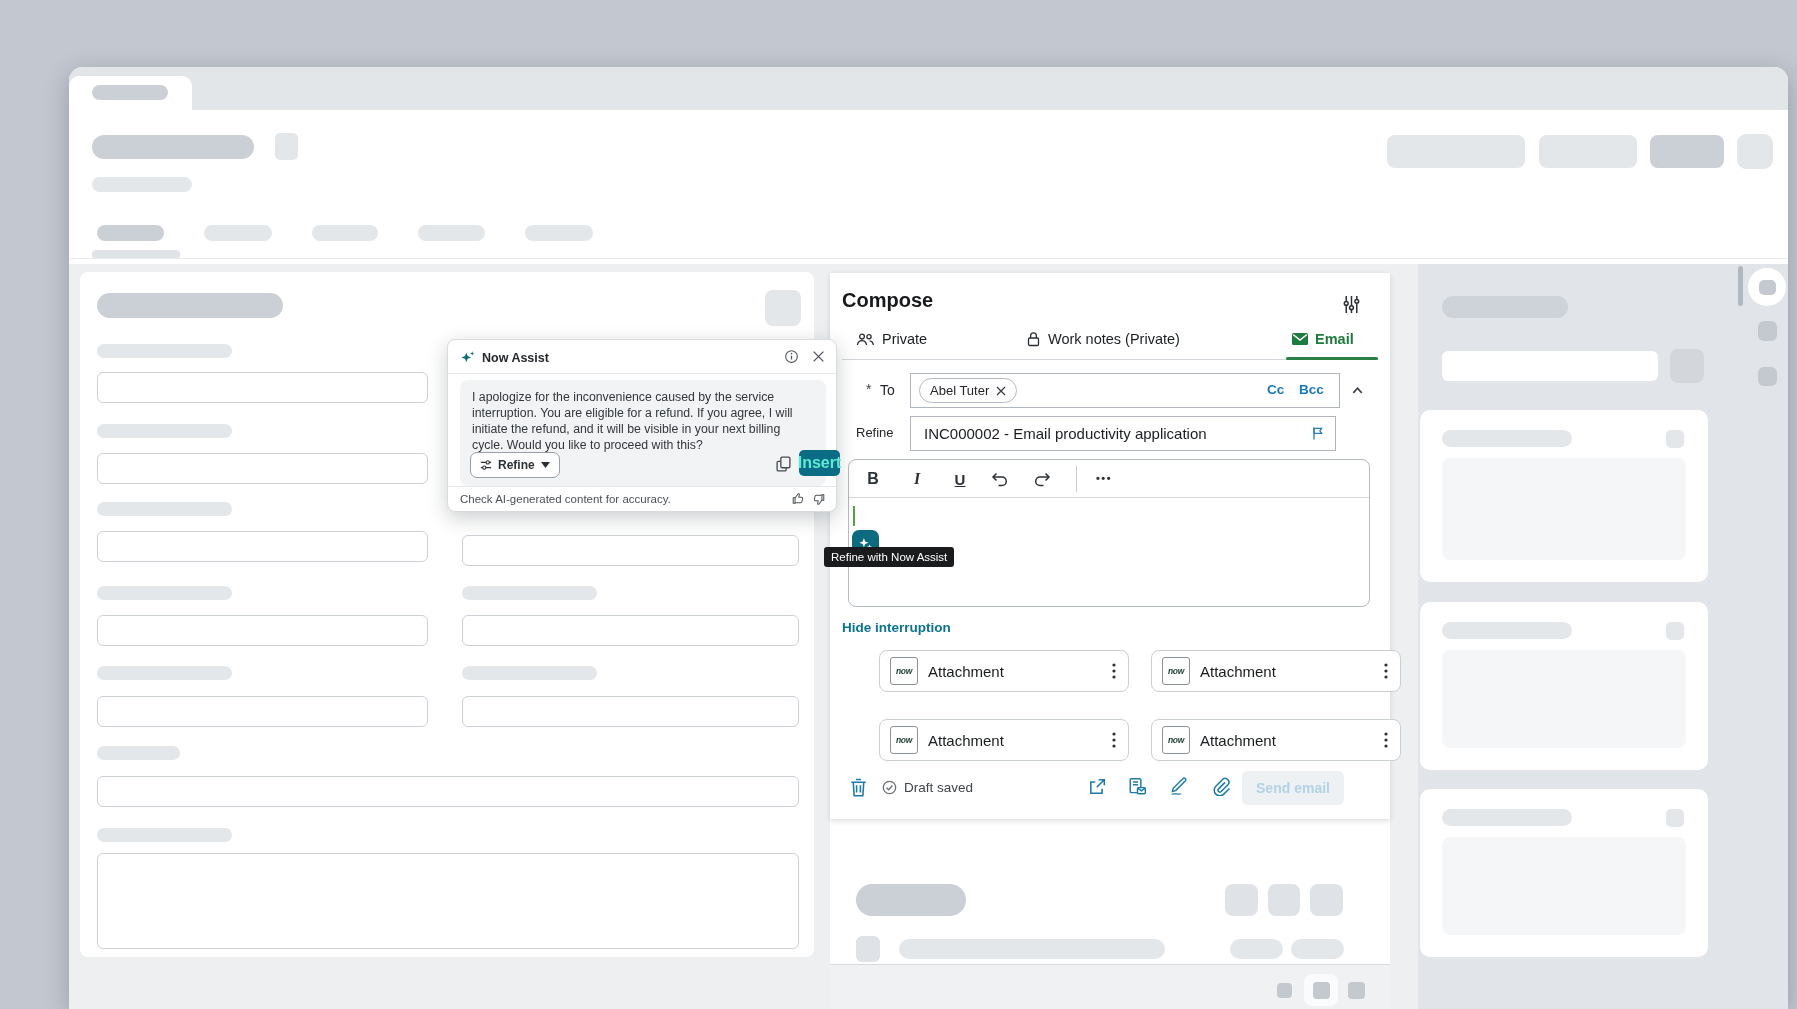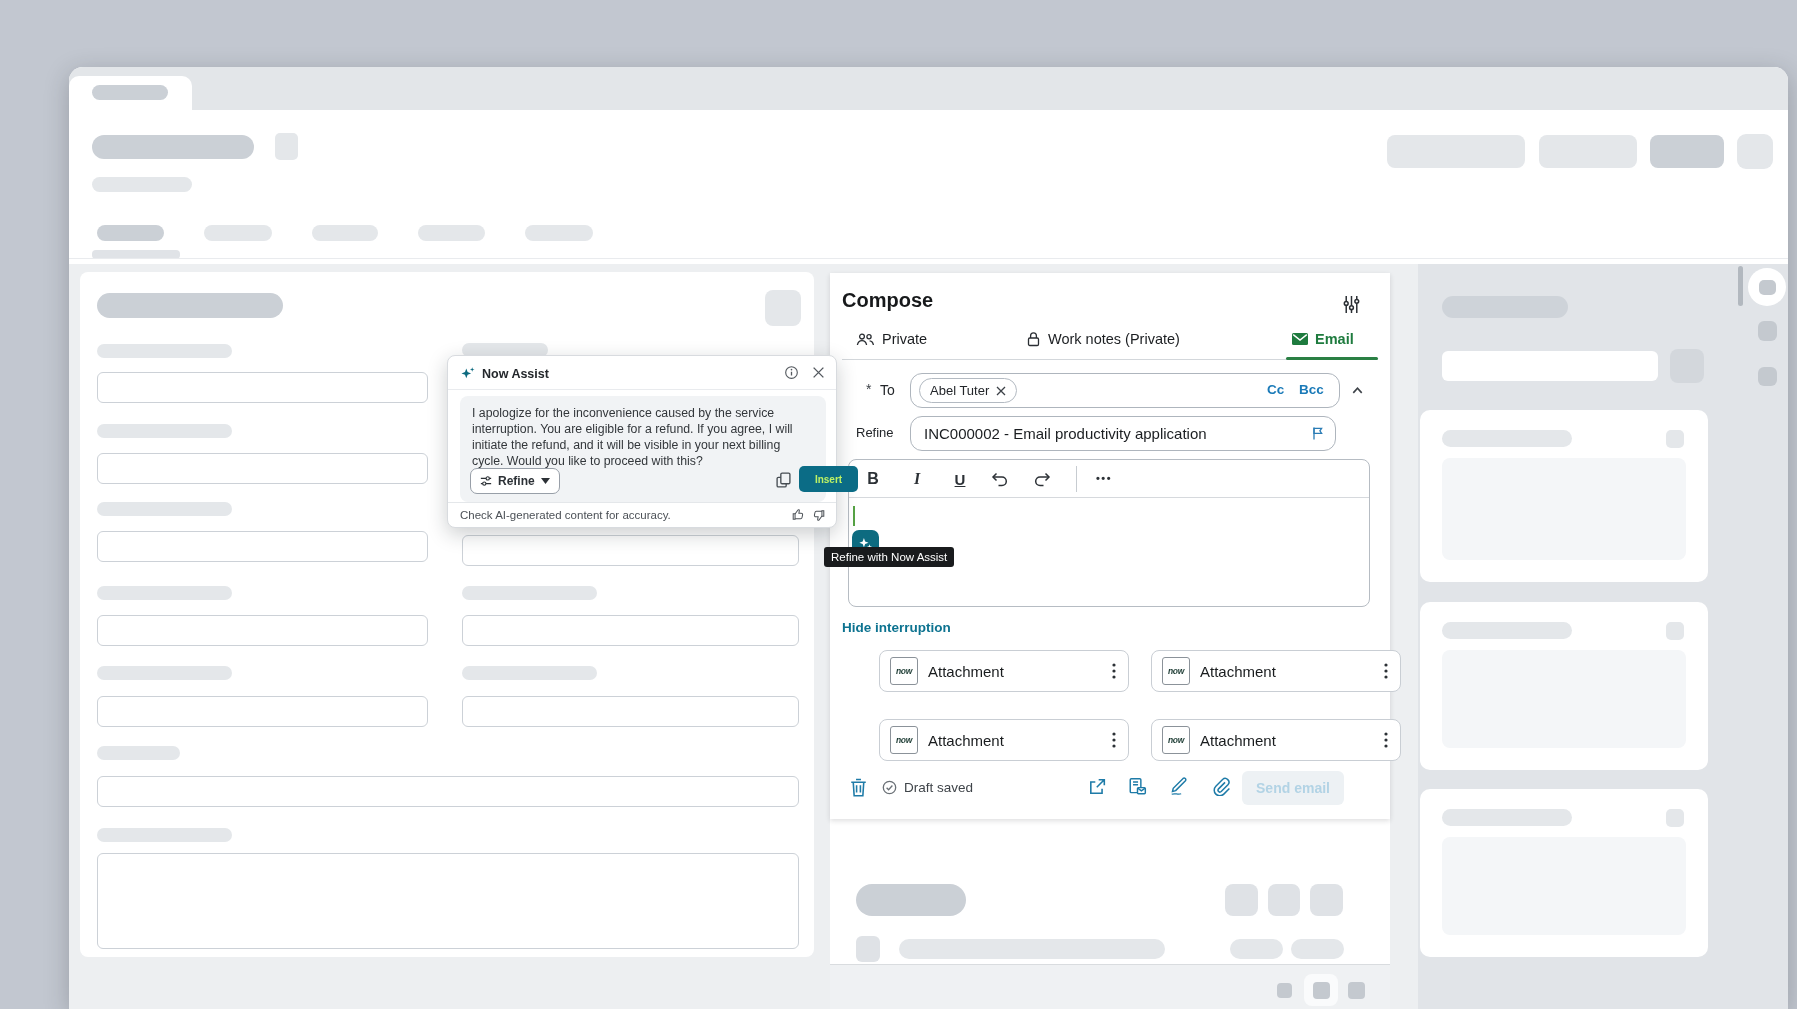--- a/index.html
+++ b/index.html
@@ -16,36 +16,36 @@
   .hline{background:#e9ebee;height:1px;}
   .main{left:0;top:197px;width:1719px;height:745px;background:#edeff1;}
   .left-panel{left:11px;top:8px;width:734px;height:685px;background:#fff;border-radius:8px;}
   .compose-col{left:761px;top:9px;width:560px;height:745px;background:#fff;}
   .compose-card{left:0;top:0;width:560px;height:546px;background:#fff;box-shadow:0 2px 5px rgba(25,30,36,.14);}
   .compose-title{font-size:20px;font-weight:700;color:#17191b;}
   .tab{display:flex;align-items:center;gap:7px;font-size:14.5px;color:#1b1e21;}
   .tab .ticon{color:#2a2e33;display:flex;}
   .tab.active{color:#1e7b3e;font-weight:700;}
   .tab.active .ticon{color:#1e7b3e;}
-  .field{border:1.3px solid #aeb5bd;border-radius:12px;background:#fff;}
+  .field{border:1.3px solid #aeb5bd;border-radius:0;background:#fff;}
   .pill-chip{display:inline-flex;align-items:center;gap:7px;border:1px solid #b3bac2;border-radius:999px;padding:0 10px;height:25px;font-size:13px;color:#23262a;background:#fff;}
   .link{color:#1a7ab8;font-weight:700;font-size:13.5px;}
   .lbl{font-size:13px;color:#23262a;}
   .editor{border:1.3px solid #b6bcc3;border-radius:8px;background:#fff;}
   .tbtn{color:#2c3136;display:flex;align-items:center;justify-content:center;}
   .attach-card{border:1px solid #c9ced4;border-radius:8px;background:#fff;display:flex;align-items:center;margin-left:31px;}
   .attach-thumb{width:26px;height:26px;border:1px solid #8b9299;border-radius:3px;display:flex;align-items:center;justify-content:center;font-size:8.5px;font-weight:700;font-style:italic;color:#1c3b33;letter-spacing:-.3px;}
   .kebab{color:#2c3136;}
   .blue-ic{color:#1e7ba8;}
   .send-btn{background:#edf1f4;border:none;border-radius:6px;color:#b2d3e5;font-weight:700;font-size:14px;font-family:"Liberation Sans",sans-serif;}
-  .popup{left:447px;top:355px;width:390px;height:173px;background:#fff;border:1px solid #d8dbdf;border-radius:8px;box-shadow:0 6px 20px rgba(25,30,36,.22);z-index:40;padding-left:24px;}
+  .popup{left:447px;top:339px;width:390px;height:173px;background:#fff;border:1px solid #d8dbdf;border-radius:8px;box-shadow:0 6px 20px rgba(25,30,36,.22);z-index:40;padding-left:24px;}
   .popup-body{left:12px;top:40px;width:366px;height:106px;background:#f1f3f5;border-radius:8px;}
   .popup-text{font-size:12.3px;line-height:1.3;color:#33373b;}
   .refine-btn{display:inline-flex;align-items:center;gap:6px;height:26px;padding:0 9px;background:#fff;border:1px solid #989fa8;border-radius:7px;font-size:12px;font-weight:700;color:#2c3136;}
-  .insert-btn{display:inline-flex;align-items:center;justify-content:center;width:59px;height:26px;background:#0b6c86;color:#bef264;border-radius:5px;font-size:10px;font-weight:700;}
+  .insert-btn{display:inline-flex;align-items:center;justify-content:center;width:41px;height:26px;background:#0b6c86;color:#5eead4;border-radius:5px;font-size:16px;font-weight:700;}
   .tooltip{left:824px;top:547px;background:#191b1d;color:#fff;font-size:11.5px;padding:4px 7px;border-radius:3px;z-index:50;white-space:nowrap;}
   .sidebar{left:1349px;top:0;width:370px;height:745px;background:#e1e4e8;}
   .side-card{background:#fff;border-radius:10px;}
   .gr-sq{background:#c4c9cf;border-radius:6px;}
   svg{display:block;}
 </style>
 </head>
 <body>
 
 <div class="abs window">

